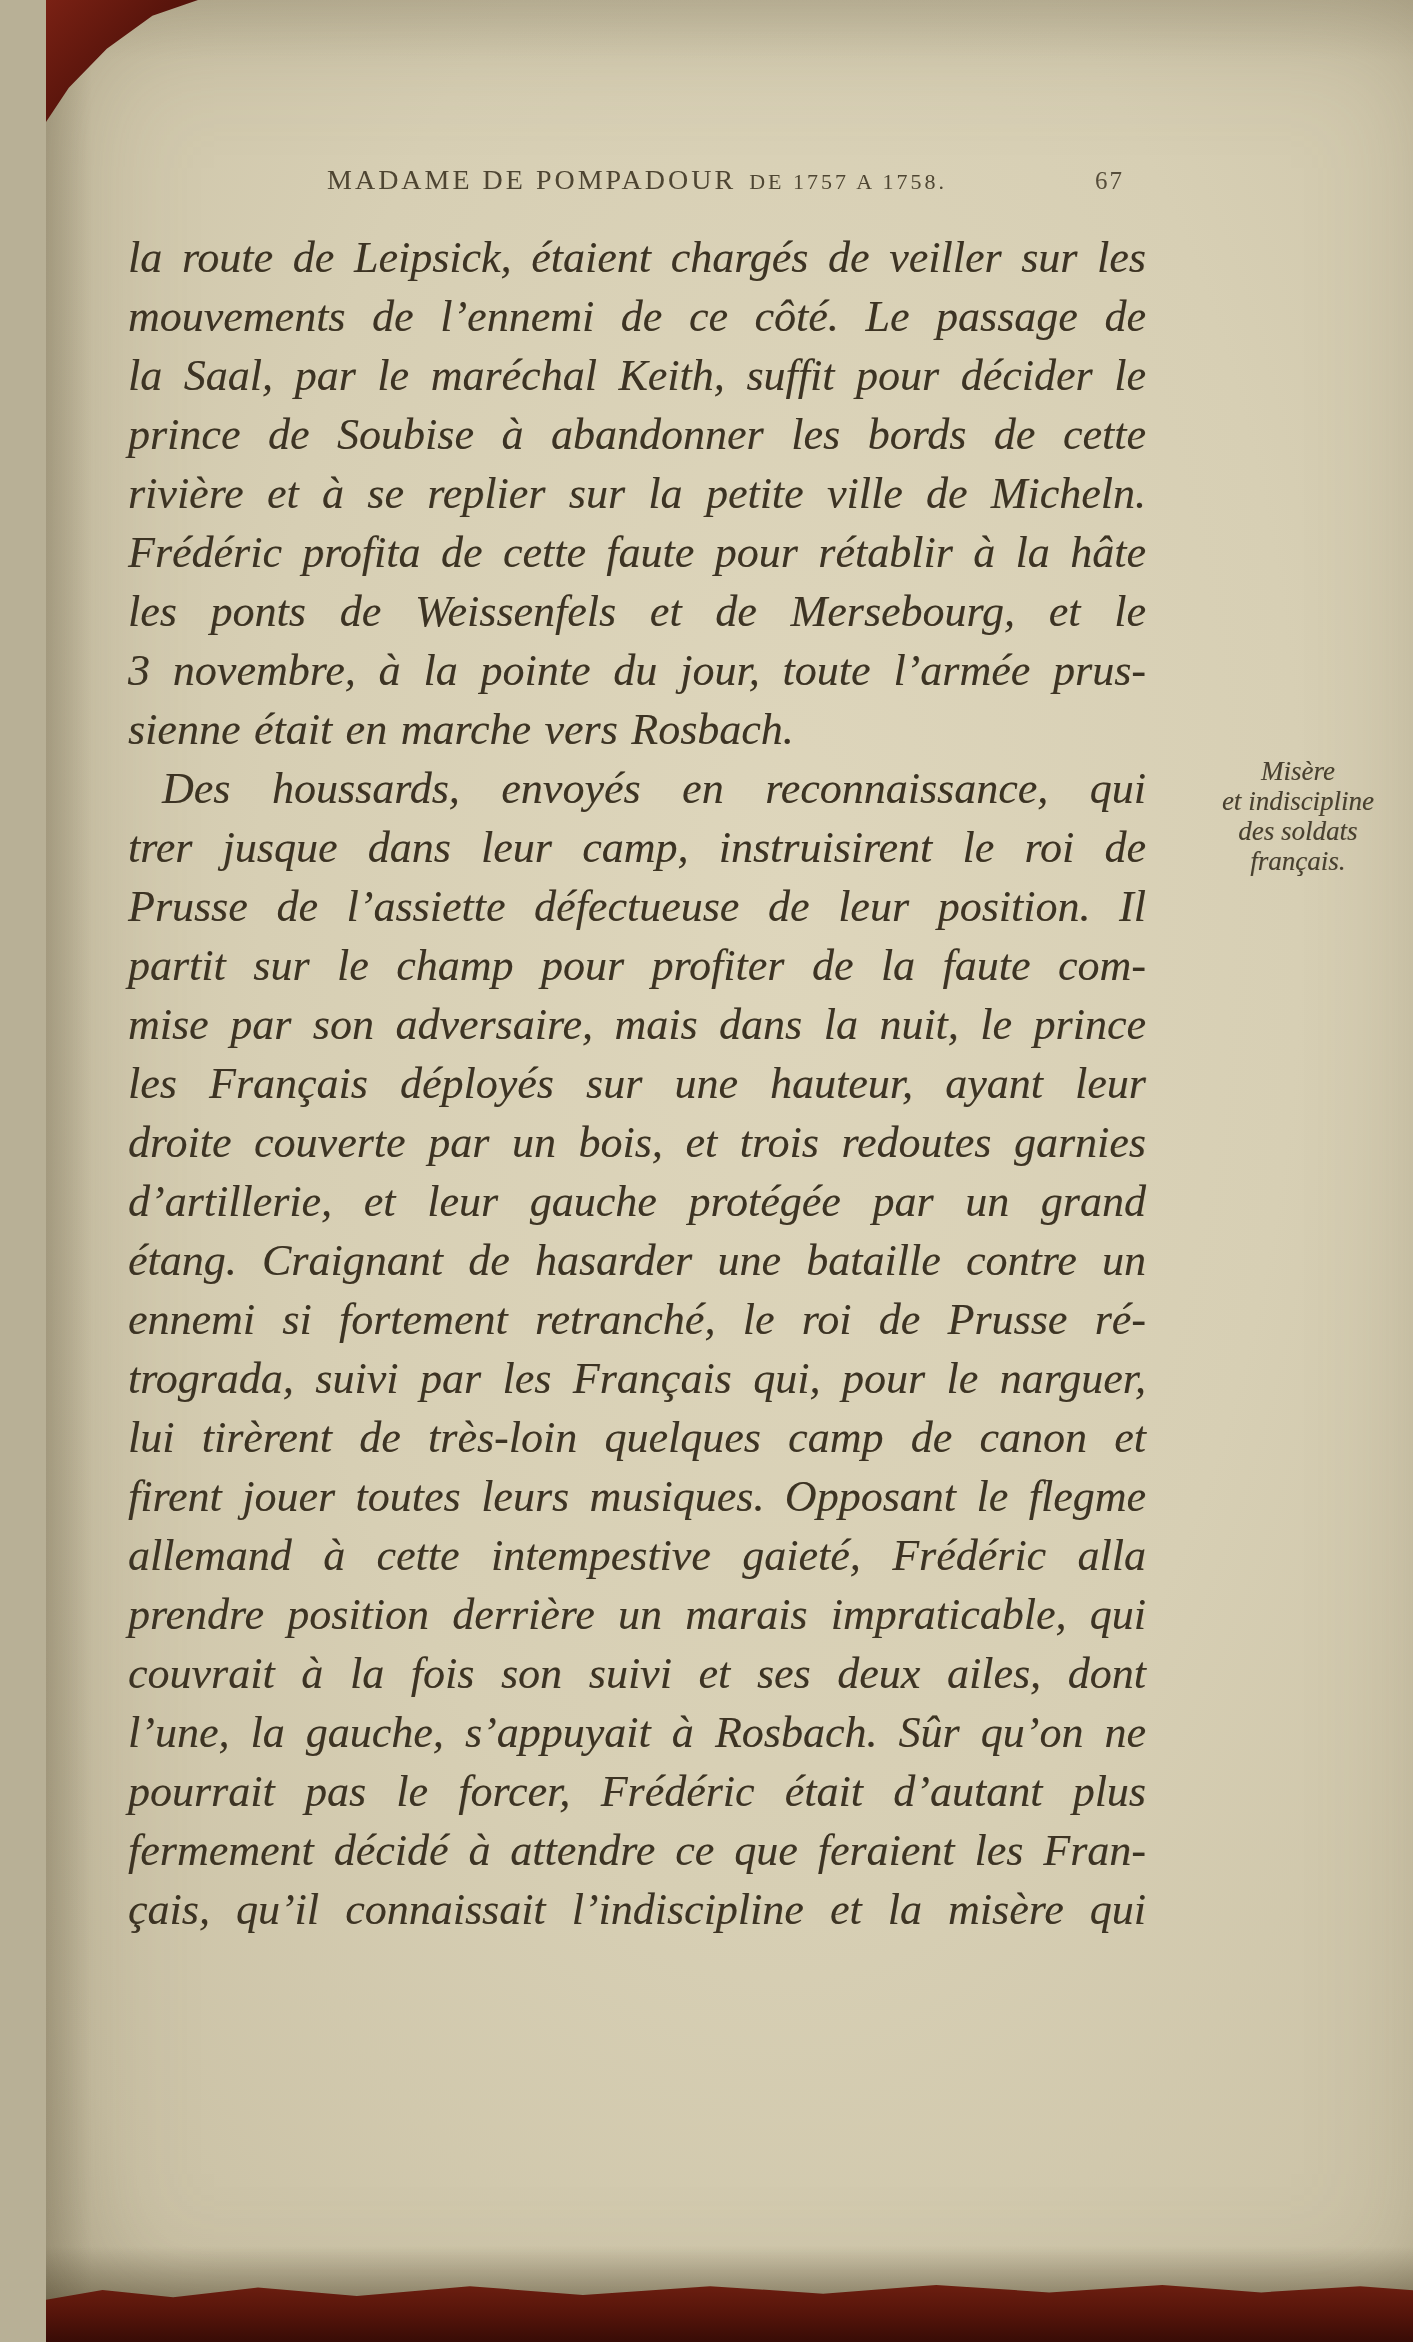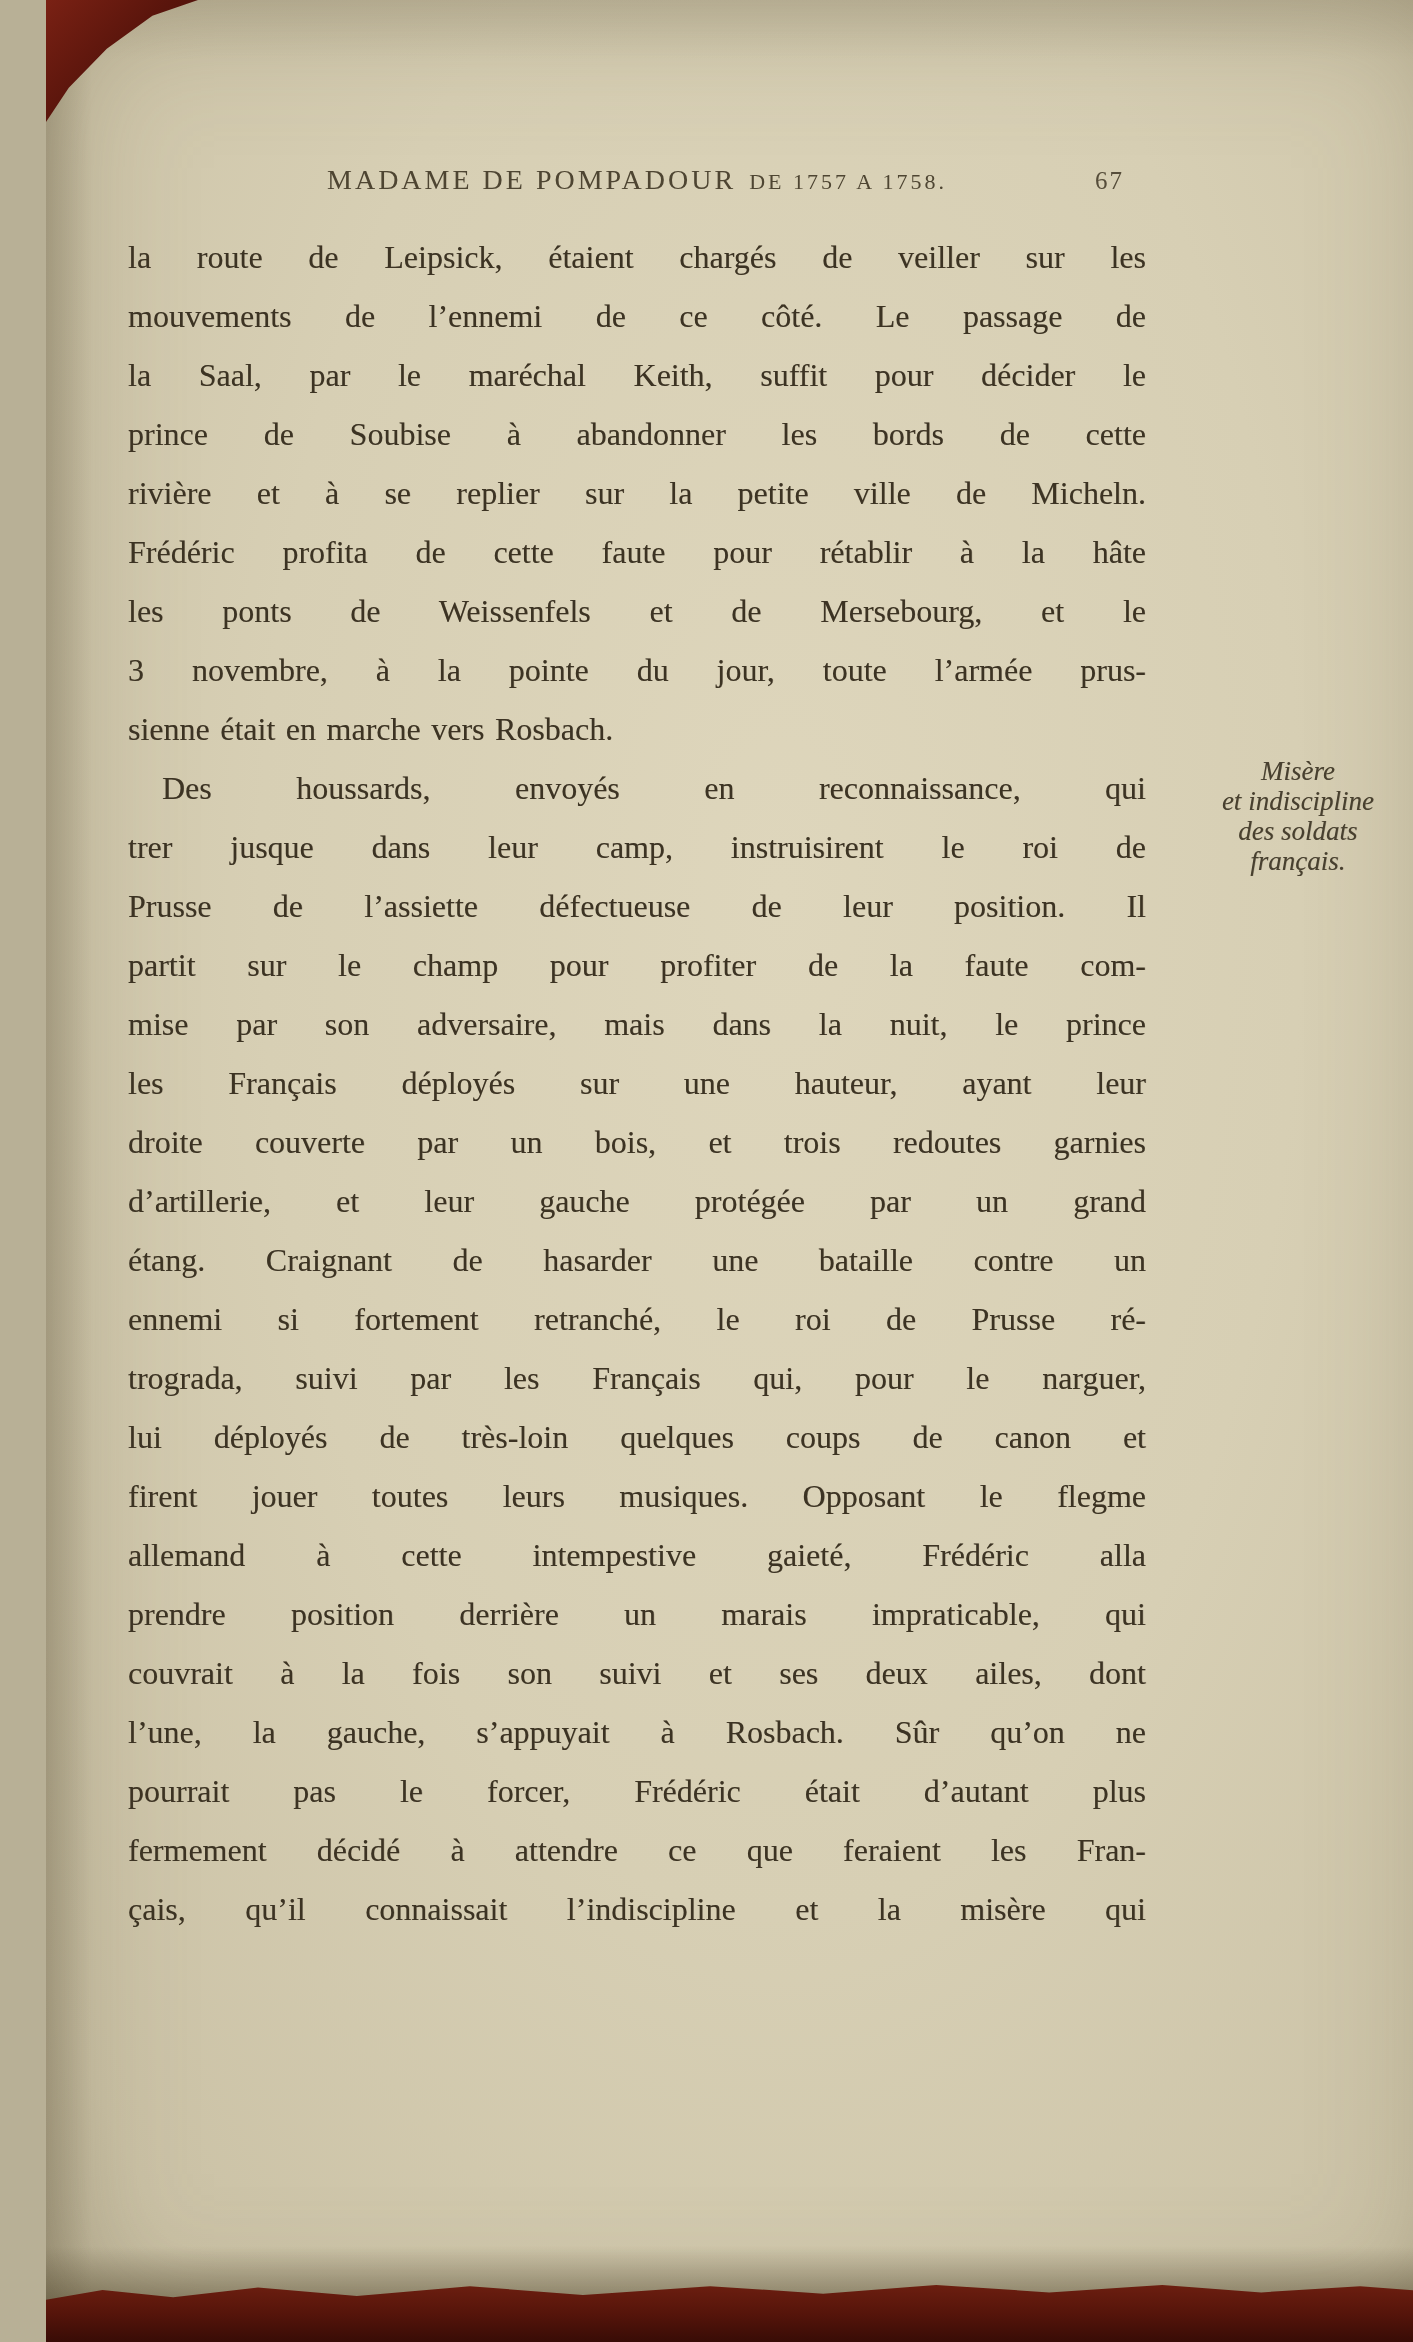--- a/index.html
+++ b/index.html
@@ -69,24 +69,25 @@
     position: absolute; right: 22px; top: 3px;
     font-size: 25px;
     letter-spacing: 2px;
     color: #564d3a;
   }
 
   
   .text-block {
     position: absolute; left: 82px; top: 228px;
     width: 1018px;
-    font-size: 32px;
+    font-size: 44px;
     color: #3c3323;
     word-spacing: 2.5px;
     text-shadow: 0.3px 0.3px 0 rgba(60, 50, 35, 0.35);
+    font-style: italic;
   }
   .text-block .line {
     line-height: 59px;
     text-align: justify;
     text-align-last: justify;
   }
   .text-block .line.last { text-align-last: left; }
   .para.indent .line:first-child { text-indent: 34px; }
 
   
@@ -134,21 +135,21 @@
         <div class="line">trer jusque dans leur camp, instruisirent le roi de</div>
         <div class="line">Prusse de l’assiette défectueuse de leur position. Il</div>
         <div class="line">partit sur le champ pour profiter de la faute com-</div>
         <div class="line">mise par son adversaire, mais dans la nuit, le prince</div>
         <div class="line">les Français déployés sur une hauteur, ayant leur</div>
         <div class="line">droite couverte par un bois, et trois redoutes garnies</div>
         <div class="line">d’artillerie, et leur gauche protégée par un grand</div>
         <div class="line">étang. Craignant de hasarder une bataille contre un</div>
         <div class="line">ennemi si fortement retranché, le roi de Prusse ré-</div>
         <div class="line">trograda, suivi par les Français qui, pour le narguer,</div>
-        <div class="line">lui déployés de très-loin quelques coups de canon et</div>
+        <div class="line">lui tirèrent de très-loin quelques camp de canon et</div>
         <div class="line">firent jouer toutes leurs musiques. Opposant le flegme</div>
         <div class="line">allemand à cette intempestive gaieté, Frédéric alla</div>
         <div class="line">prendre position derrière un marais impraticable, qui</div>
         <div class="line">couvrait à la fois son suivi et ses deux ailes, dont</div>
         <div class="line">l’une, la gauche, s’appuyait à Rosbach. Sûr qu’on ne</div>
         <div class="line">pourrait pas le forcer, Frédéric était d’autant plus</div>
         <div class="line">fermement décidé à attendre ce que feraient les Fran-</div>
         <div class="line">çais, qu’il connaissait l’indiscipline et la misère qui</div>
       </div>
   </main>

